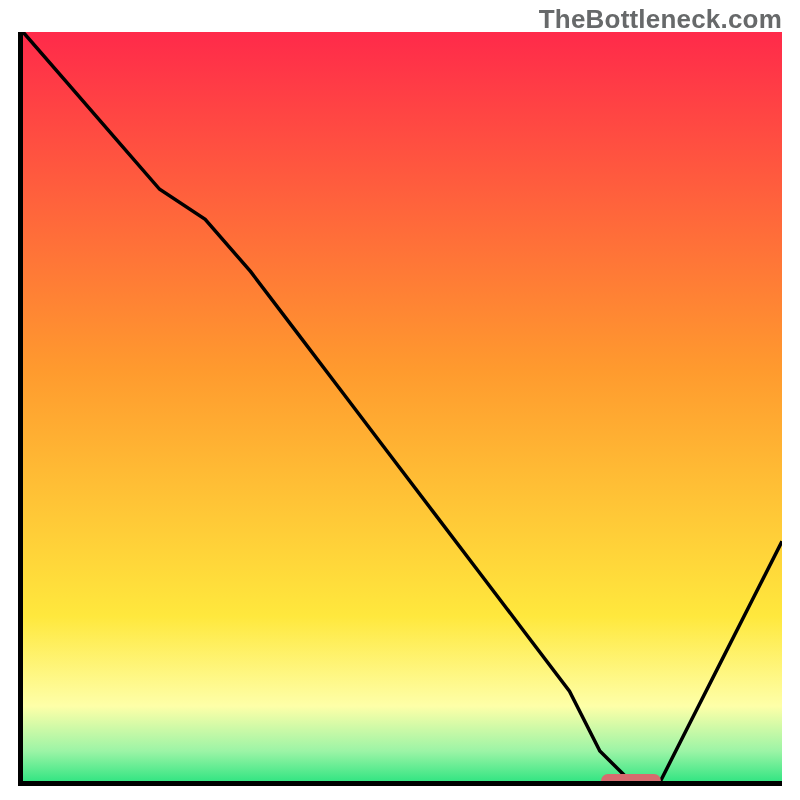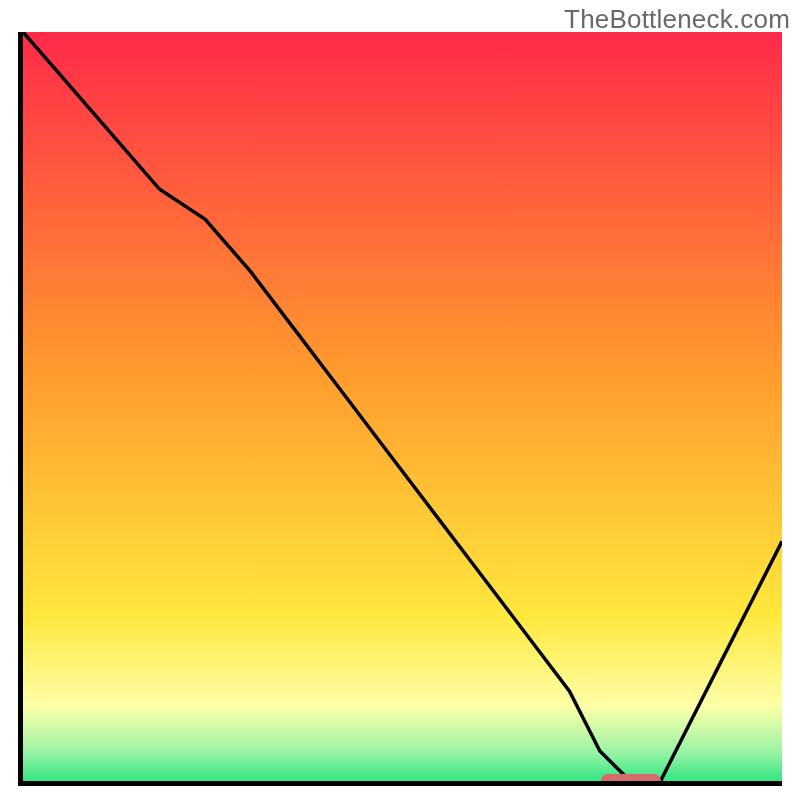--- a/index.html
+++ b/index.html
@@ -11,24 +11,24 @@
     font-family: Arial, Helvetica, sans-serif;
   }
   .stage {
     position: relative;
     width: 800px;
     height: 800px;
   }
   .watermark {
     position: absolute;
     top: 4px;
-    right: 10px;
+    right: 18px;
     font-size: 26px;
     color: #67696a;
-    font-weight: 400;
+    font-weight: 700;
     letter-spacing: 0.2px;
   }
   .plot {
     position: absolute;
     left: 18px;
     top: 32px;
     width: 764px;
     height: 754px;
     border-left: 5px solid #000;
     border-bottom: 5px solid #000;

